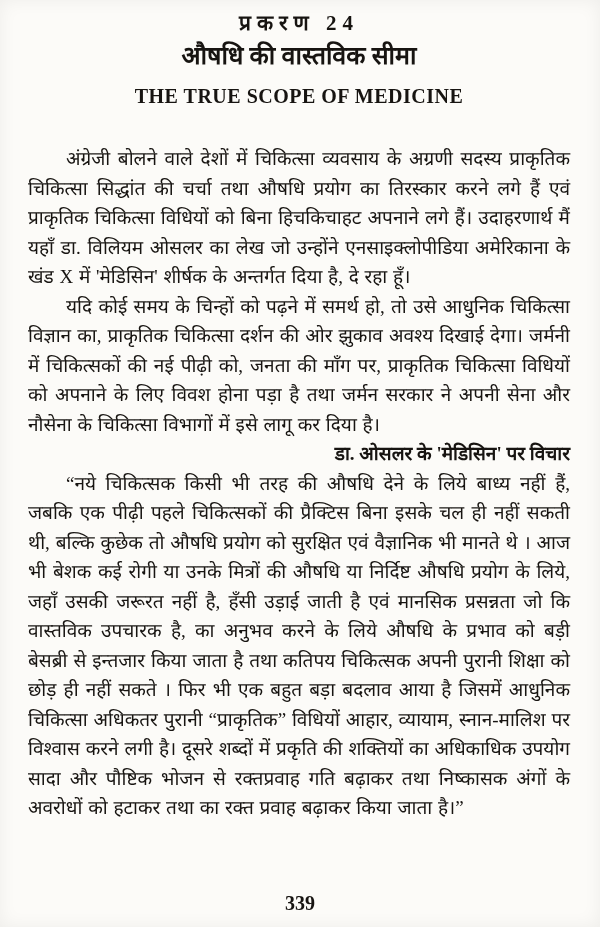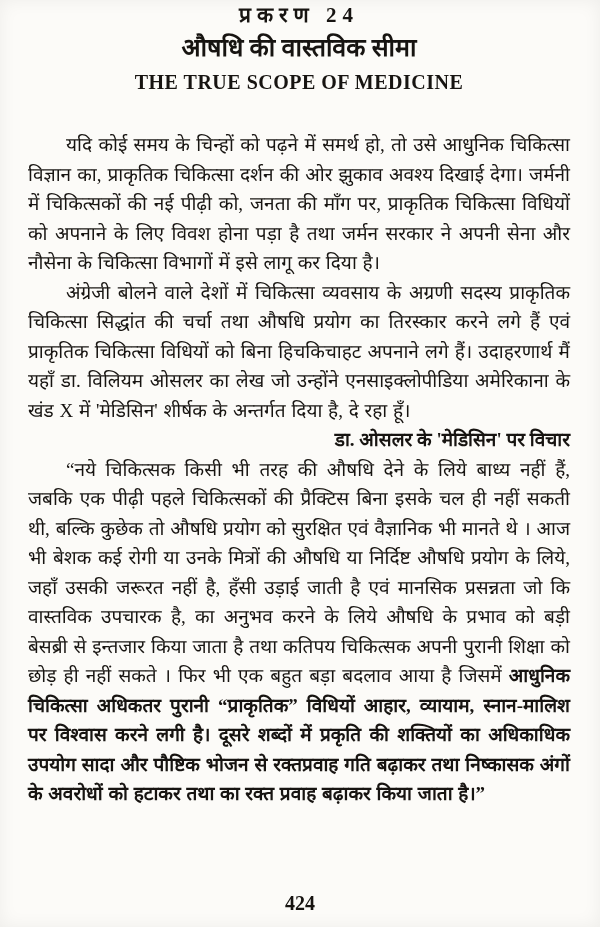--- a/index.html
+++ b/index.html
@@ -11,36 +11,36 @@
     background: #f6f5f1;
   }
   .page {
     position: relative;
     box-sizing: border-box;
     width: 600px;
     height: 927px;
     background: #fcfbf8;
     color: #171411;
     font-family: "Liberation Serif", "DejaVu Serif", serif;
-    padding: 2px 30px 0 28px;
+    padding: 10px 30px 0 28px;
     box-shadow: inset 0 0 18px rgba(0,0,0,0.06);
   }
   .chapter-label {
     text-align: center;
     font-weight: bold;
     font-size: 21px;
     letter-spacing: 6px;
     line-height: 26px;
   }
   .title-hindi {
     text-align: center;
     font-weight: bold;
     font-size: 25px;
     line-height: 32px;
-    margin: 4px 0 6px 0;
+    margin: 4px 0 12px 0;
   }
   .title-english {
     text-align: center;
     font-weight: bold;
     font-size: 20px;
     line-height: 24px;
     letter-spacing: 0.5px;
     margin: 2px 0 16px 0;
   }
   .body-block {
@@ -54,21 +54,21 @@
     text-indent: 38px;
     word-spacing: 1px;
   }
   .subheading {
     text-align: right;
     font-weight: bold;
     font-size: 19px;
     line-height: 29.5px;
   }
   .bold-seg {
-    font-weight: bold;
+    font-weight: normal;
   }
   .page-number {
     position: absolute;
     bottom: 12px;
     left: 0;
     width: 100%;
     text-align: center;
     font-weight: bold;
     font-size: 20px;
   }
@@ -79,26 +79,26 @@
 <div class="page">
 
   <div class="chapter-label">प्रकरण 24</div>
 
   <h1 class="title-hindi">औषधि की वास्तविक सीमा</h1>
 
   <h2 class="title-english">THE TRUE SCOPE OF MEDICINE</h2>
 
   <div class="body-block">
 
+    <p class="para">अंग्रेजी बोलने वाले देशों में चिकित्सा व्यवसाय के अग्रणी सदस्य प्राकृतिक चिकित्सा सिद्धांत की चर्चा तथा औषधि प्रयोग का तिरस्कार करने लगे हैं एवं प्राकृतिक चिकित्सा विधियों को बिना हिचकिचाहट अपनाने लगे हैं। उदाहरणार्थ मैं यहाँ डा. विलियम ओसलर का लेख जो उन्होंने एनसाइक्लोपीडिया अमेरिकाना के खंड X में 'मेडिसिन' शीर्षक के अन्तर्गत दिया है, दे रहा हूँ।</p>
+
     <p class="para">यदि कोई समय के चिन्हों को पढ़ने में समर्थ हो, तो उसे आधुनिक चिकित्सा विज्ञान का, प्राकृतिक चिकित्सा दर्शन की ओर झुकाव अवश्य दिखाई देगा। जर्मनी में चिकित्सकों की नई पीढ़ी को, जनता की माँग पर, प्राकृतिक चिकित्सा विधियों को अपनाने के लिए विवश होना पड़ा है तथा जर्मन सरकार ने अपनी सेना और नौसेना के चिकित्सा विभागों में इसे लागू कर दिया है।</p>
-
-    <p class="para">अंग्रेजी बोलने वाले देशों में चिकित्सा व्यवसाय के अग्रणी सदस्य प्राकृतिक चिकित्सा सिद्धांत की चर्चा तथा औषधि प्रयोग का तिरस्कार करने लगे हैं एवं प्राकृतिक चिकित्सा विधियों को बिना हिचकिचाहट अपनाने लगे हैं। उदाहरणार्थ मैं यहाँ डा. विलियम ओसलर का लेख जो उन्होंने एनसाइक्लोपीडिया अमेरिकाना के खंड X में 'मेडिसिन' शीर्षक के अन्तर्गत दिया है, दे रहा हूँ।</p>
 
     <div class="subheading">डा. ओसलर के 'मेडिसिन' पर विचार</div>
 
     <p class="para"><span>“नये चिकित्सक किसी भी तरह की औषधि देने के लिये बाध्य नहीं हैं, जबकि एक पीढ़ी पहले चिकित्सकों की प्रैक्टिस बिना इसके चल ही नहीं सकती थी, बल्कि कुछेक तो औषधि प्रयोग को सुरक्षित एवं वैज्ञानिक भी मानते थे । आज भी बेशक कई रोगी या उनके मित्रों की औषधि या निर्दिष्ट औषधि प्रयोग के लिये, जहाँ उसकी जरूरत नहीं है, हँसी उड़ाई जाती है एवं मानसिक प्रसन्नता जो कि वास्तविक उपचारक है, का अनुभव करने के लिये औषधि के प्रभाव को बड़ी बेसब्री से इन्तजार किया जाता है तथा कतिपय चिकित्सक अपनी पुरानी शिक्षा को छोड़ ही नहीं सकते । फिर भी एक बहुत बड़ा बदलाव आया है जिसमें </span><span class="bold-seg">आधुनिक चिकित्सा अधिकतर पुरानी “प्राकृतिक” विधियों आहार, व्यायाम, स्नान-मालिश पर विश्वास करने लगी है। दूसरे शब्दों में प्रकृति की शक्तियों का अधिकाधिक उपयोग सादा और पौष्टिक भोजन से रक्तप्रवाह गति बढ़ाकर तथा निष्कासक अंगों के अवरोधों को हटाकर तथा का रक्त प्रवाह बढ़ाकर किया जाता है।”</span></p>
 
 
   </div>
 
-  <div class="page-number">424</div>
+  <div class="page-number">339</div>
 
 </div>
 
 </body></html>

